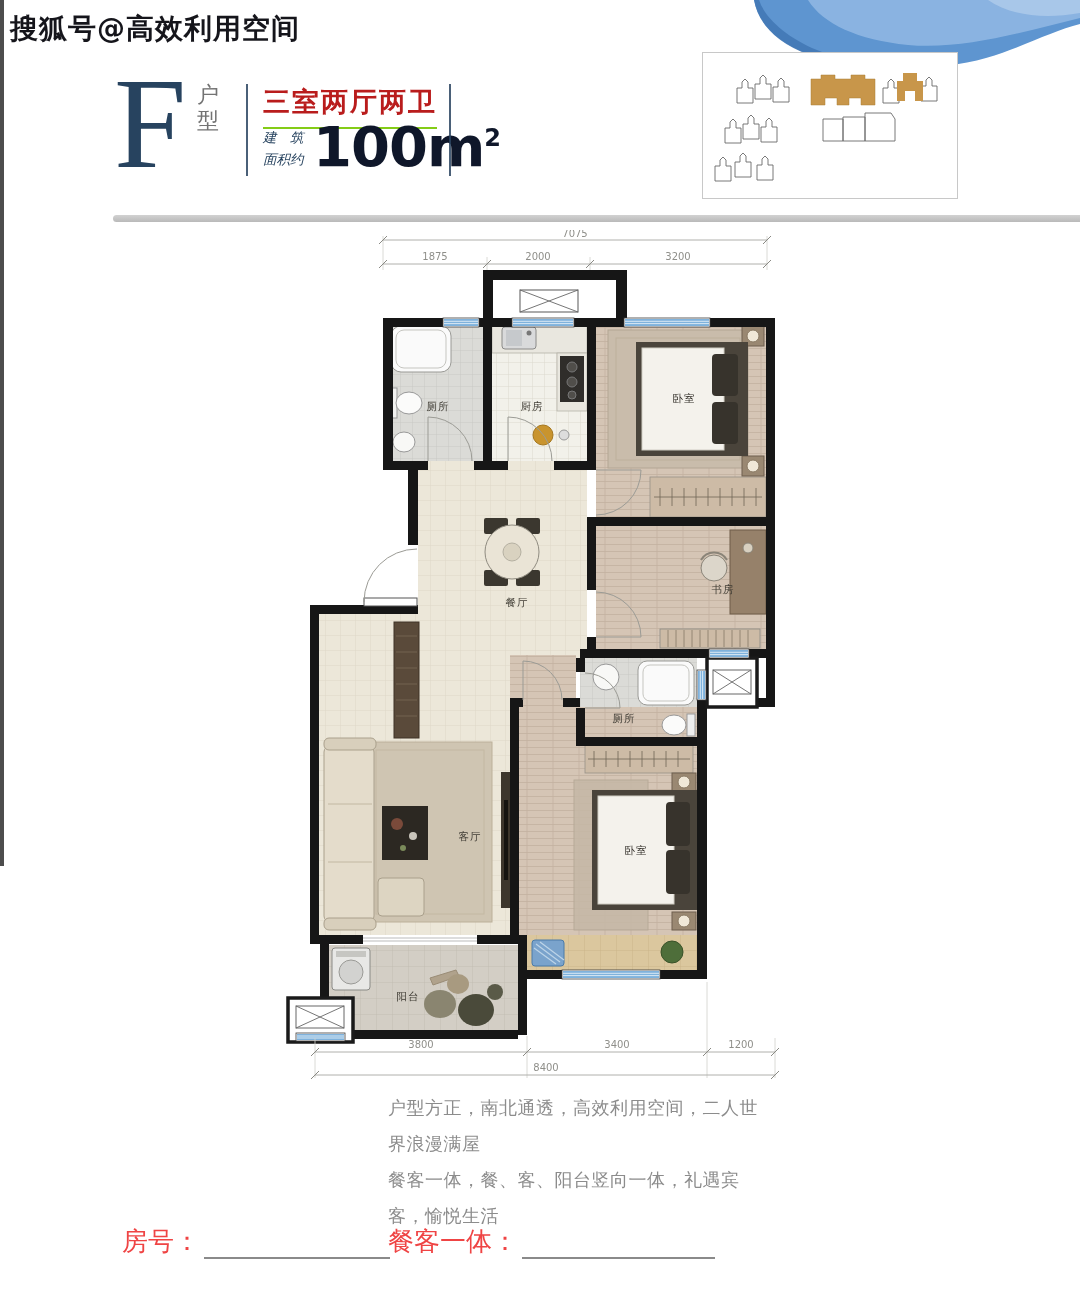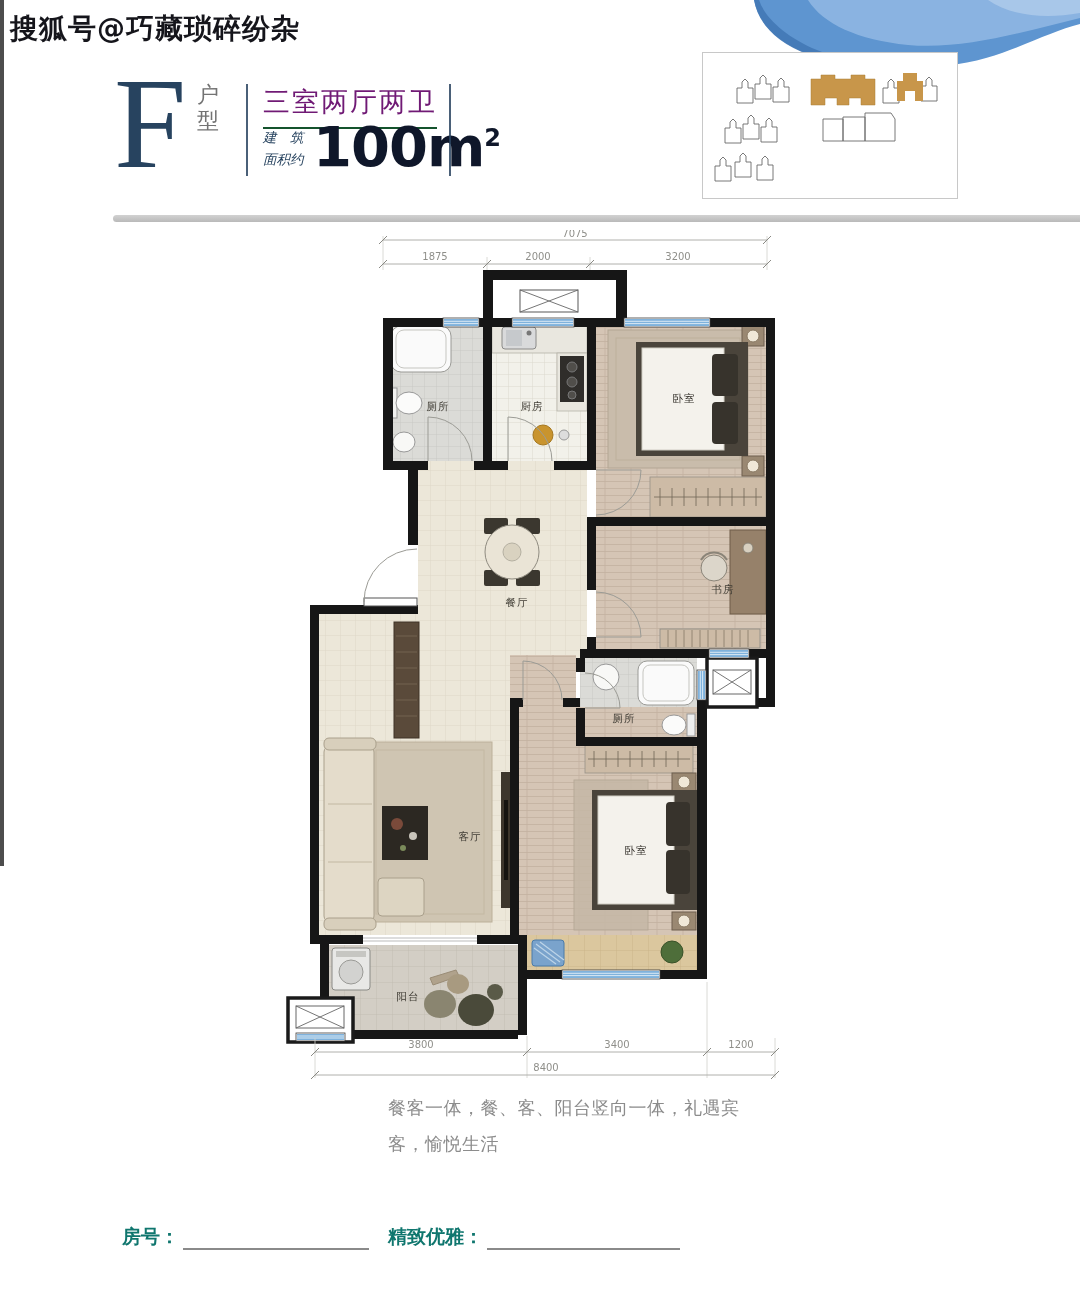--- a/index.html
+++ b/index.html
@@ -11,52 +11,52 @@
   
   .watermark{left:10px;top:10px;font-size:28px;font-weight:bold;color:#15151b;letter-spacing:1px;}
   
   .unit-letter{left:114px;top:58px;font-size:130px;line-height:1;color:#27435f;
                font-family:"Liberation Serif","DejaVu Serif",serif;}
   .unit-type{left:197px;top:82px;width:24px;font-size:22px;line-height:1.2;color:#737373;font-weight:500;
              word-break:break-all;}
   .hdr-div{width:2px;background:#2a4460;opacity:.85;}
   .hdr-div1{left:246px;top:84px;height:92px;}
   .hdr-div2{left:449px;top:84px;height:92px;}
-  .layout-title{left:263px;top:84px;font-size:27px;letter-spacing:2px;color:#701a75;
-                border-bottom:2px solid #14532d;padding-bottom:7px;font-weight:400;}
+  .layout-title{left:263px;top:84px;font-size:27px;letter-spacing:2px;color:#b91c1c;
+                border-bottom:2px solid #84cc16;padding-bottom:7px;font-weight:700;}
   .area-prefix{left:263px;top:127px;width:46px;font-size:13.5px;line-height:1.6;color:#27435f;font-weight:500;}
   .area-prefix div{display:flex;justify-content:space-between;font-style:italic;}
   .area-value{left:313px;top:114px;font-size:56px;color:#0f172a;font-weight:700;letter-spacing:-1px;}
   .area-value sup{font-size:24px;}
   
   .siteplan{left:702px;top:52px;width:254px;height:145px;background:#fff;border:1px solid #c8c8c8;}
   
   .gray-bar{left:113px;top:215px;width:967px;height:7px;border-radius:4px 0 0 4px;
             background:linear-gradient(180deg,#d2d2d2,#b9b9b9);}
   
   .floorplan{left:280px;top:230px;width:500px;height:858px;}
   .fp-label{font:10.5px "DejaVu Sans",sans-serif;fill:#403d35;letter-spacing:1px;}
   .fp-label-dark{font:10.5px "DejaVu Sans",sans-serif;fill:#2f2c26;letter-spacing:1px;}
   .dim-label{font:10px "DejaVu Sans",sans-serif;fill:#8f8f8a;}
   
   .description{left:388px;top:1090px;width:370px;font-size:18px;line-height:36px;color:#8c8c8c;letter-spacing:.5px;}
   
   .footer-row{left:0;top:1224px;width:1080px;height:30px;}
-  .field{position:absolute;font-size:19px;color:#0f766e;white-space:nowrap;font-weight:bold;}
+  .field{position:absolute;font-size:26px;color:#ef4444;white-space:nowrap;}
   .field .line{display:inline-block;border-bottom:2px solid #8a8a8a;height:20px;vertical-align:bottom;margin-left:4px;}
   .f1{left:122px;} .f1 .line{width:186px;}
   .f2{left:388px;} .f2 .line{width:193px;}
   .f3{left:697px;} .f3 .line{width:187px;}
 </style>
 </head>
 <body>
 
 <div class="abs edge-line"></div>
 
-<div class="abs watermark">搜狐号@巧藏琐碎纷杂</div>
+<div class="abs watermark">搜狐号@高效利用空间</div>
 
 <svg class="abs" style="left:738px;top:0;" width="342" height="80" viewBox="0 0 342 80">
   <path d="M16,0 C20,20 34,40 70,54 C115,71 195,73 248,58 C288,46 316,30 342,24 L342,0 Z" fill="#5e95d0"></path>
   <path d="M70,0 C85,24 120,40 170,45 C225,50 285,32 342,18 L342,0 Z" fill="#9cc0e8" opacity="0.7"></path>
   <path d="M16,0 C20,22 36,42 72,55 C110,68 160,72 212,68 C162,71 114,64 79,50 C48,37 27,18 21,0 Z" fill="#3f74b2" opacity="0.8"></path>
   <path d="M250,0 C270,14 302,20 342,13 L342,0 Z" fill="#bcd4ee" opacity="0.6"></path>
 </svg>
 
 <div class="abs siteplan">
   <svg width="254" height="145" viewBox="0 0 254 145">
@@ -366,24 +366,25 @@
       <text class="dim-label" x="398" y="30">3200</text>
       <text class="dim-label" x="141" y="818">3800</text>
       <text class="dim-label" x="337" y="818">3400</text>
       <text class="dim-label" x="461" y="818">1200</text>
       <text class="dim-label" x="266" y="841">8400</text>
     </g>
   </g>
 </svg>
 
 <div class="abs description">
+  <div>户型方正，南北通透，高效利用空间，二人世界浪漫满屋</div>
   <div>餐客一体，餐、客、阳台竖向一体，礼遇宾客，愉悦生活</div>
 
 </div>
 
 <div class="abs footer-row">
   <div class="field f1">
     <span>房号：</span><span class="line"></span>
   </div>
   <div class="field f2">
-    <span>精致优雅：</span><span class="line"></span>
+    <span>餐客一体：</span><span class="line"></span>
   </div>
 </div>
 
 </body></html>

